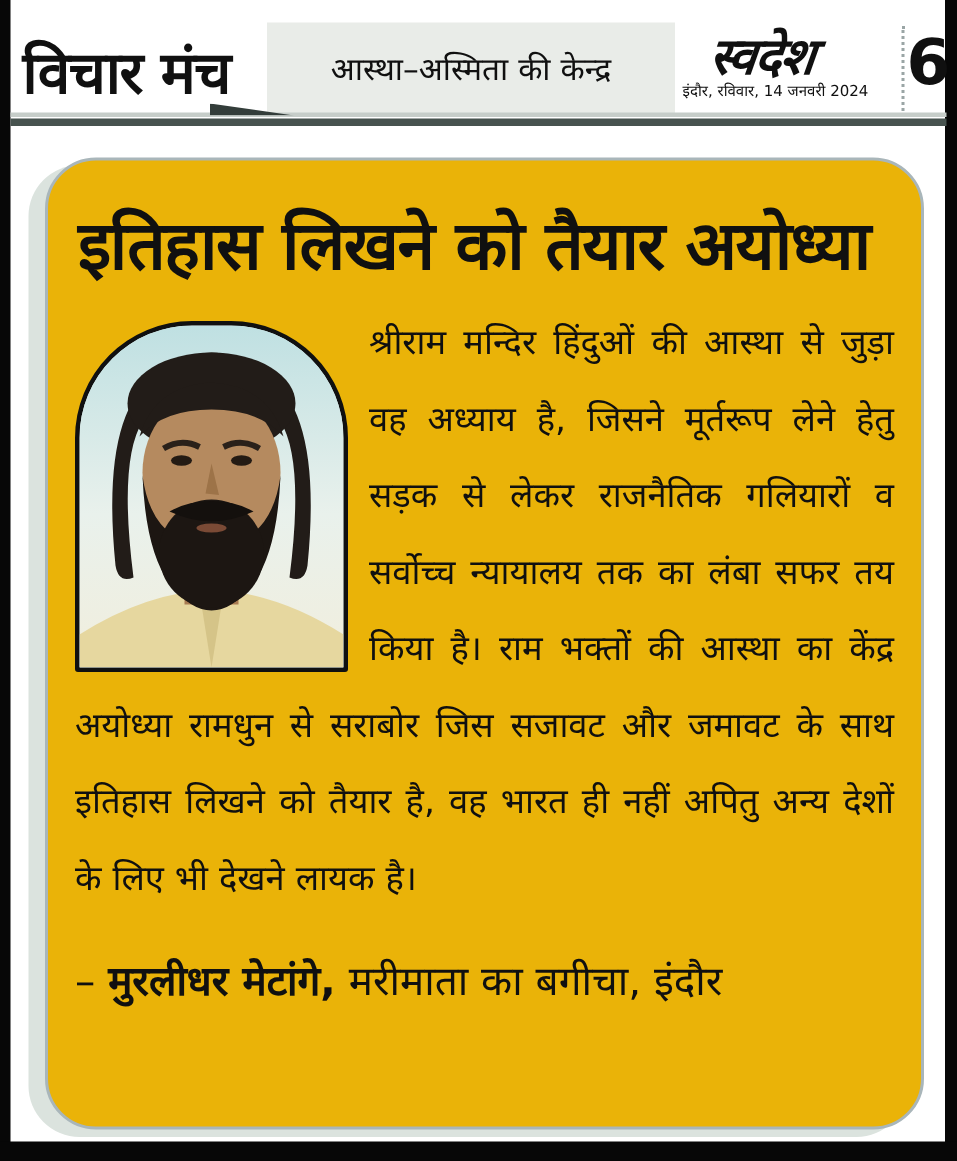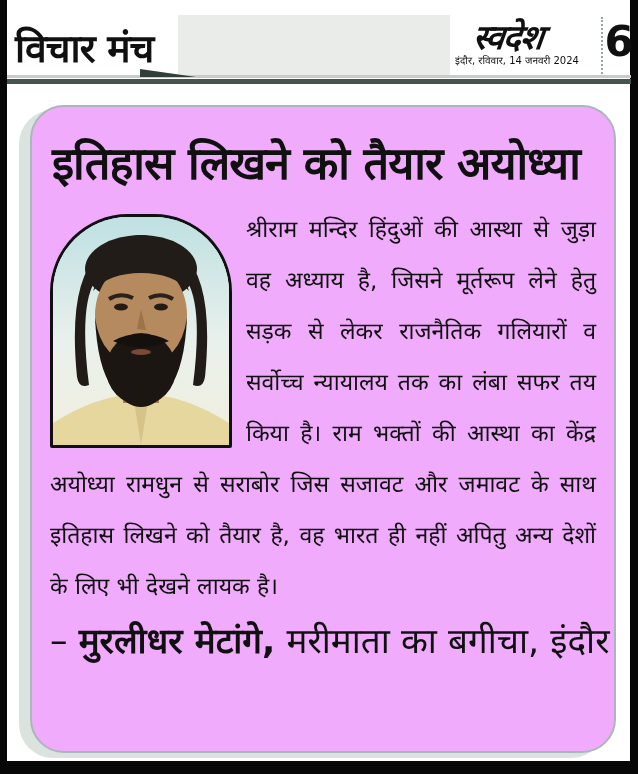--- a/index.html
+++ b/index.html
@@ -39,52 +39,53 @@
   .rule{position:absolute;left:7px;top:75px;width:624px;}
   .rule-light{height:3px;background:#c6cdc9;}
   .rule-dark{height:5px;background:#47534f;margin-top:1px;}
   .rule-arrow{
     position:absolute;left:133px;top:-6px;width:56px;height:8px;background:#333d3a;
     clip-path:polygon(0 0,100% 100%,0 100%);
   }
 
   
   .card{
-    position:absolute;left:30px;top:105px;width:586px;height:648px;background:#f0abfc;
+    position:absolute;left:30px;top:105px;width:586px;height:648px;background:#eab308;
     border:2px solid #a9b6ba;border-radius:34px;box-shadow:-11px 5px 0 0 #dbe3de;
     box-sizing:border-box;padding:18px 14px 0 14px;
   }
   .headline{
     font-size:45px;line-height:1.22;font-weight:700;margin:12px 4px 12px 6px;
     letter-spacing:-1px;white-space:nowrap;
   }
   .photo{
     float:left;width:176px;height:228px;border:3px solid #101010;
     border-radius:78px 78px 2px 2px;overflow:hidden;margin:10px 14px 6px 4px;
     background:#dfeeed;
   }
   .photo svg{display:block;}
   .body-text{
     font-size:23px;line-height:51px;text-align:justify;margin:0 4px;color:#101010;
   }
-  .byline{font-size:35px;line-height:42px;margin:8px 4px 0 4px;white-space:nowrap;}
+  .byline{font-size:27px;line-height:42px;margin:22px 4px 0 4px;white-space:nowrap;}
   .byline b{font-weight:700;}
 </style>
 </head>
 <body>
 
 <div class="stage">
 
   <div class="scan-bar scan-left"></div>
   <div class="scan-bar scan-right"></div>
   <div class="scan-bar scan-bottom"></div>
 
   <header>
     <div class="section-title">विचार मंच</div>
     <div class="topic-box">
+      <div>आस्था–अस्मिता की केन्द्र</div>
     </div>
     <div class="logo">स्वदेश</div>
     <div class="edition">इंदौर, रविवार, 14 जनवरी 2024</div>
     <div class="dotted-sep"></div>
     <div class="page-num">6</div>
   </header>
 
   <div class="rule">
     <div class="rule-light"></div>
     <div class="rule-dark"></div>

